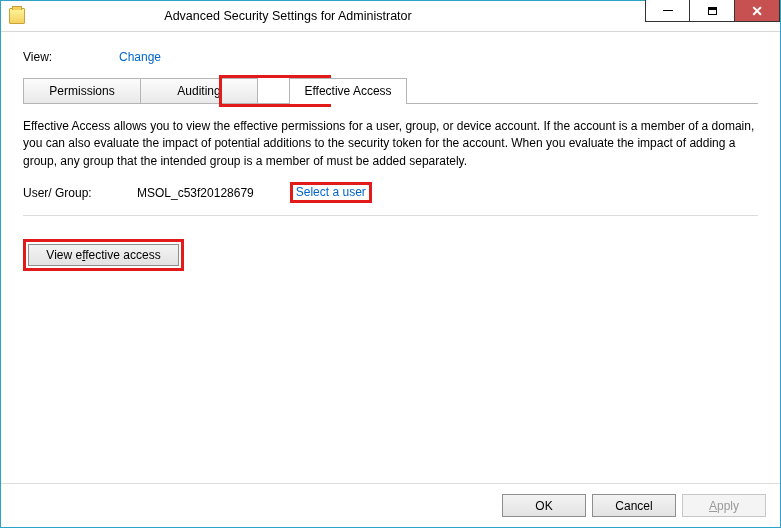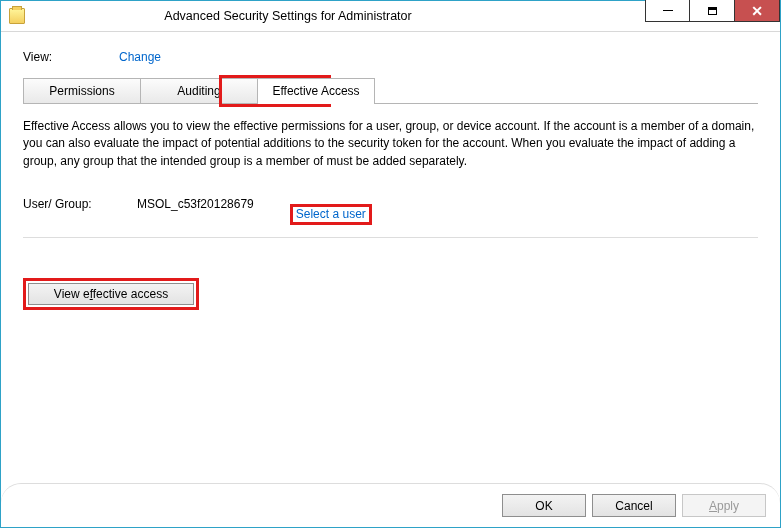--- a/index.html
+++ b/index.html
@@ -120,20 +120,21 @@
     font-size: 12px;
     cursor: pointer;
     position: relative;
   }
   .tab.inactive {
     background: linear-gradient(#fcfcfc,#e9e9e9);
   }
   .tab.active {
     background: #fff;
     z-index: 2;
+    margin-left: 32px;
   }
   .tab.active::after {
     content:"";
     position:absolute;
     left:0;right:0;bottom:-1px;height:1px;background:#fff;
   }
   .tab-red {
     position: absolute;
     border: 3px solid #e21a1a;
     pointer-events: none;
@@ -149,54 +150,52 @@
     align-items:center;
     margin-top: 12px;
     gap: 28px;
   }
   .usergroup-row .lbl { width: 86px; }
   .red-inline {
     border: 3px solid #e21a1a;
     padding: 0 3px 1px 3px;
     display: inline-block;
     box-sizing: border-box;
-    margin-top: 22px;
   }
   .pale-hr {
     border: none;
     border-top: 1px solid #ddd;
     margin: 12px 0 0 0;
   }
 
   .view-btn-wrap {
-    margin-top: 40px;
+    margin-top: 23px;
     border: 3px solid #e21a1a;
     display: inline-block;
-    width: 176px;
+    width: 161px;
     box-sizing: border-box;
     padding: 2px;
   }
   .view-btn {
     width: 100%;
     height: 22px;
     background: linear-gradient(#f3f3f3,#e3e3e3);
     border: 1px solid #8e8e8e;
     font-family: inherit;
     font-size: 12px;
     padding: 0;
     cursor: pointer;
   }
 
   .footer {
     border-top: 1px solid #ddd;
     padding: 10px 14px;
     display: flex;
     justify-content: flex-end;
     gap: 6px;
-    border-radius: 20px;
   }
   .footer button {
     width: 84px;
     height: 23px;
     border: 1px solid #8e8e8e;
     background: linear-gradient(#f3f3f3,#e3e3e3);
     font-family: inherit;
     font-size: 12px;
     cursor: pointer;
   }

